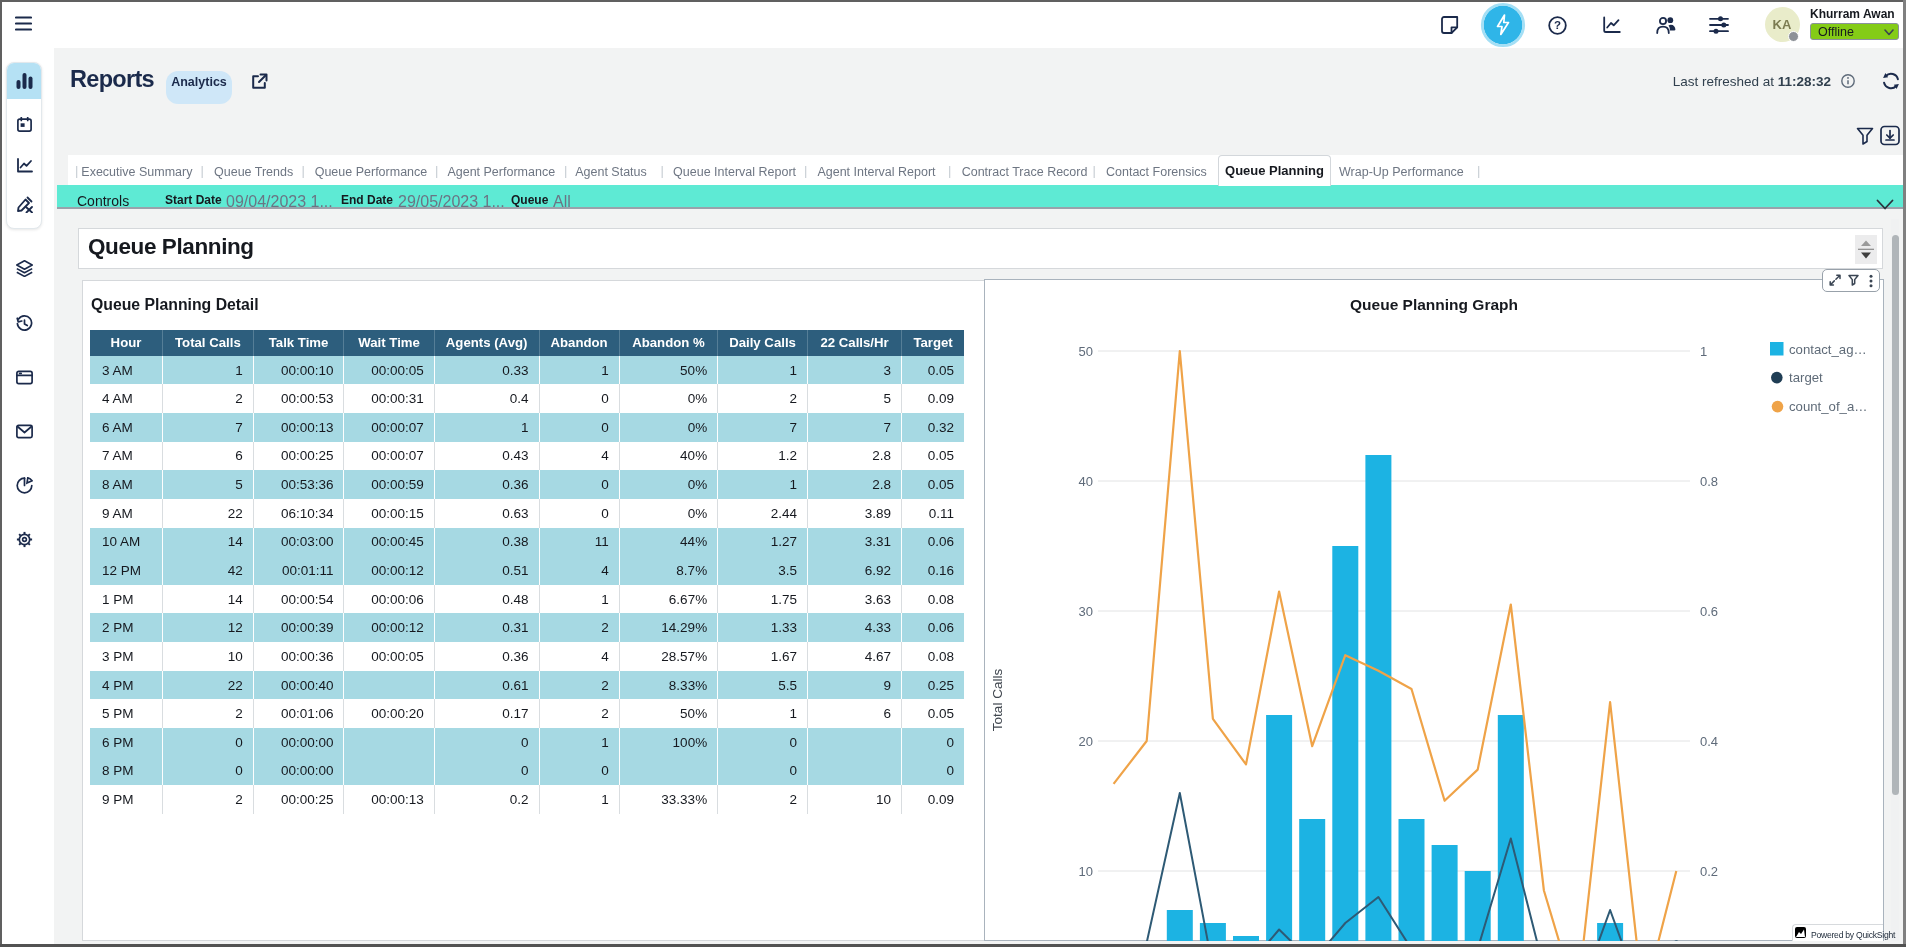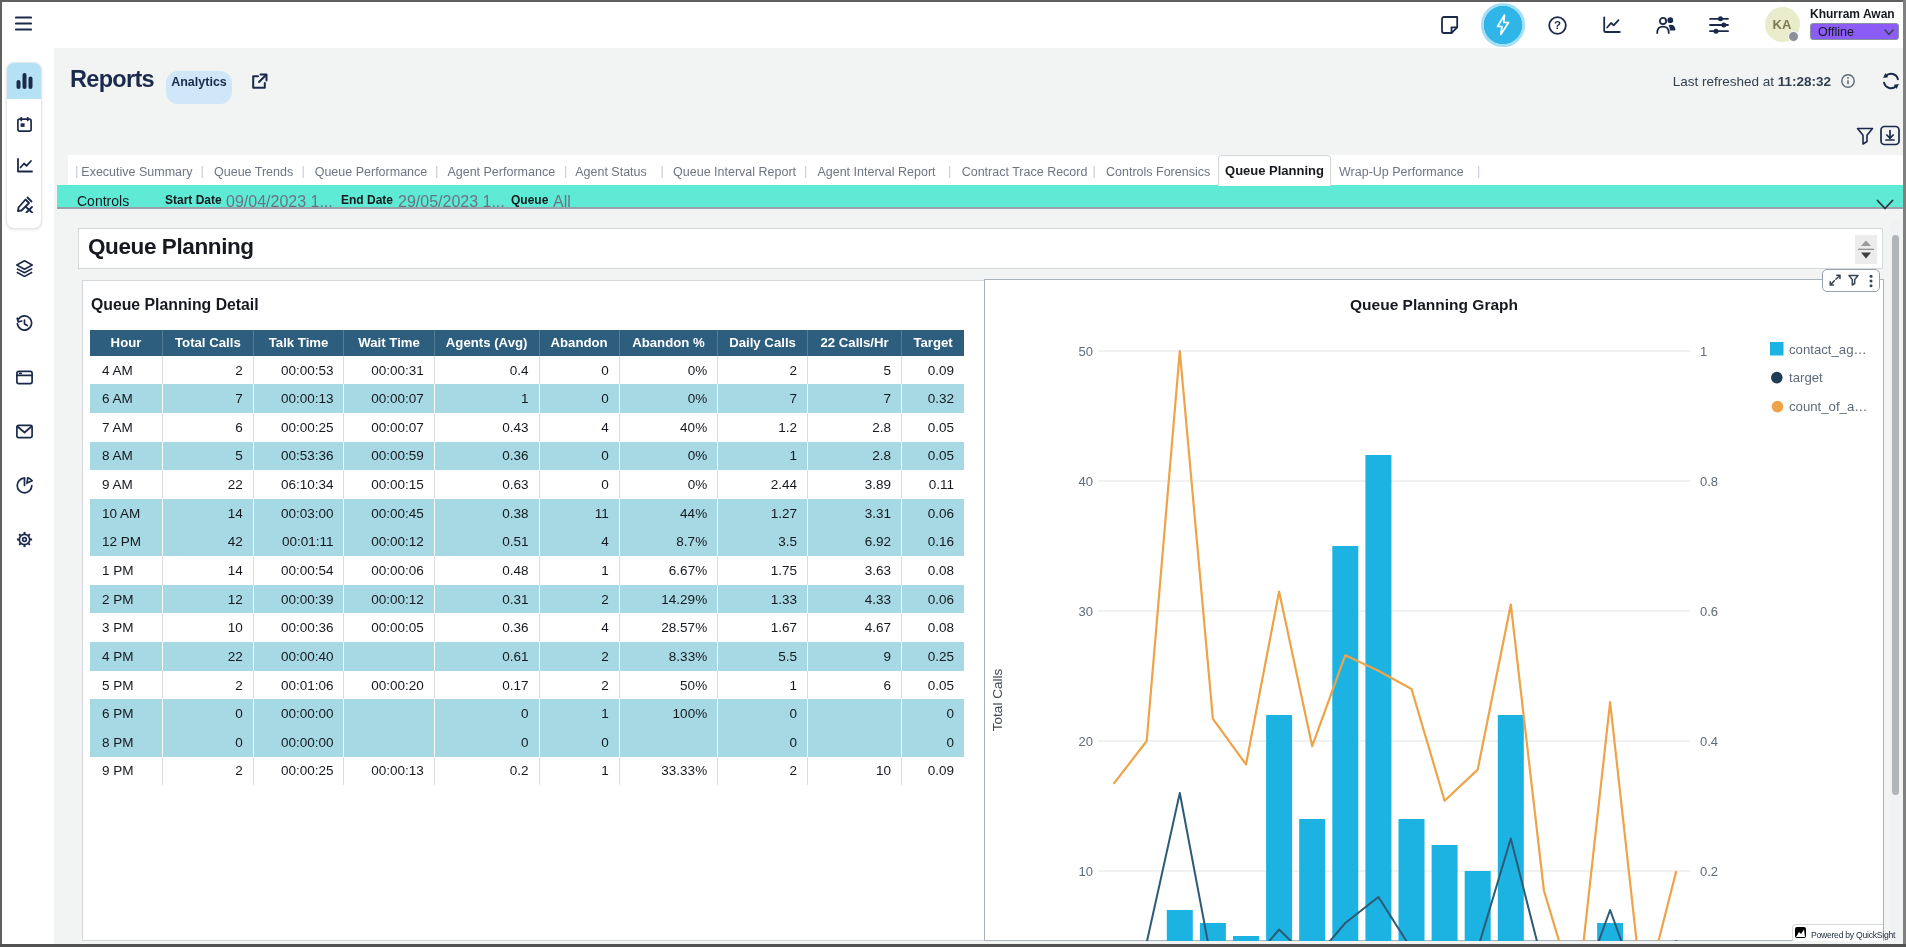--- a/index.html
+++ b/index.html
@@ -183,21 +183,21 @@
     </g>
     <g fill="#1b2a4b">
       <circle cx="11.5" cy="2.8" r="2.5"></circle>
       <circle cx="14.8" cy="9" r="2.5"></circle>
       <circle cx="7" cy="15.2" r="2.5"></circle>
     </g>
   </svg>
 <div class="abs" style="left:1764.5px;top:7px;width:35px;height:35px;border-radius:50%;background:#e9ecca;z-index:10;text-align:center;line-height:35px;font-size:13px;font-weight:bold;color:#7c7c52;">KA</div>
 <div class="abs" style="left:1788px;top:31px;width:11px;height:11px;border-radius:50%;background:#8d9197;border:1.5px solid #fff;z-index:11;"></div>
 <div class="abs" style="left:1810px;top:7px;font-size:12px;font-weight:bold;color:#16191f;z-index:10;">Khurram Awan</div>
-<div class="abs" style="left:1810px;top:23px;width:89px;height:17px;border:1px solid #8a929c;border-radius:3px;background:#8b5cf6;z-index:10;font-size:12.5px;color:#16191f;line-height:16px;padding-left:7px;">Offline</div>
+<div class="abs" style="left:1810px;top:23px;width:89px;height:17px;border:1px solid #8a929c;border-radius:3px;background:#84cc16;z-index:10;font-size:12.5px;color:#16191f;line-height:16px;padding-left:7px;">Offline</div>
 <svg class="abs" style="left:1884px;top:29px;z-index:11;" width="10" height="7" viewBox="0 0 10 7">
     <polyline points="1,1 5,5.5 9,1" stroke="#3b4450" stroke-width="1.6" fill="none" stroke-linecap="round" stroke-linejoin="round"></polyline>
   </svg>
 <svg class="abs" style="left:1841px;top:74px;z-index:10;" width="14" height="14" viewBox="0 0 14 14">
     <circle cx="7" cy="7" r="6.2" stroke="#5f6b7a" stroke-width="1.4" fill="none"></circle>
     <line x1="7" y1="6.2" x2="7" y2="10.2" stroke="#5f6b7a" stroke-width="1.5"></line>
     <circle cx="7" cy="3.9" r="0.95" fill="#5f6b7a"></circle>
   </svg>
 <svg class="abs" style="left:1882px;top:72px;z-index:10;" width="18" height="18" viewBox="0 0 18 18">
     <g stroke="#1b2a4b" stroke-width="2" fill="none" stroke-linecap="round">
@@ -247,21 +247,21 @@
 <div id="lastref" class="abs">Last refreshed at <b>11:28:32</b></div>
 <div id="whitestrip" class="abs"></div>
 <span class="tab abs" style="left:81.3px;">Executive Summary</span>
 <span class="tab abs" style="left:214px;">Queue Trends</span>
 <span class="tab abs" style="left:314.7px;">Queue Performance</span>
 <span class="tab abs" style="left:447.4px;">Agent Performance</span>
 <span class="tab abs" style="left:575.2px;">Agent Status</span>
 <span class="tab abs" style="left:673.1px;">Queue Interval Report</span>
 <span class="tab abs" style="left:817.4px;">Agent Interval Report</span>
 <span class="tab abs" style="left:961.7px;">Contract Trace Record</span>
-<span class="tab abs" style="left:1106px;">Controls Forensics</span>
+<span class="tab abs" style="left:1106px;">Contact Forensics</span>
 <span class="tab abs" style="left:1339px;">Wrap-Up Performance</span>
 <span class="tsep abs" style="left:75px;">|</span>
 <span class="tsep abs" style="left:200.5px;">|</span>
 <span class="tsep abs" style="left:301.5px;">|</span>
 <span class="tsep abs" style="left:435px;">|</span>
 <span class="tsep abs" style="left:564px;">|</span>
 <span class="tsep abs" style="left:660.5px;">|</span>
 <span class="tsep abs" style="left:804px;">|</span>
 <span class="tsep abs" style="left:948px;">|</span>
 <span class="tsep abs" style="left:1092.5px;">|</span>
@@ -302,20 +302,32 @@
             <th>Total Calls</th>
             <th>Talk Time</th>
             <th>Wait Time</th>
             <th>Agents (Avg)</th>
             <th>Abandon</th>
             <th>Abandon %</th>
             <th>Daily Calls</th>
             <th>22 Calls/Hr</th>
             <th>Target</th>
           </tr>
+<tr class="s">
+            <td>3 AM</td>
+            <td>1</td>
+            <td>00:00:10</td>
+            <td>00:00:05</td>
+            <td>0.33</td>
+            <td>1</td>
+            <td>50%</td>
+            <td>1</td>
+            <td>3</td>
+            <td>0.05</td>
+          </tr>
 <tr class="w">
             <td>4 AM</td>
             <td>2</td>
             <td>00:00:53</td>
             <td>00:00:31</td>
             <td>0.4</td>
             <td>0</td>
             <td>0%</td>
             <td>2</td>
             <td>5</td>

